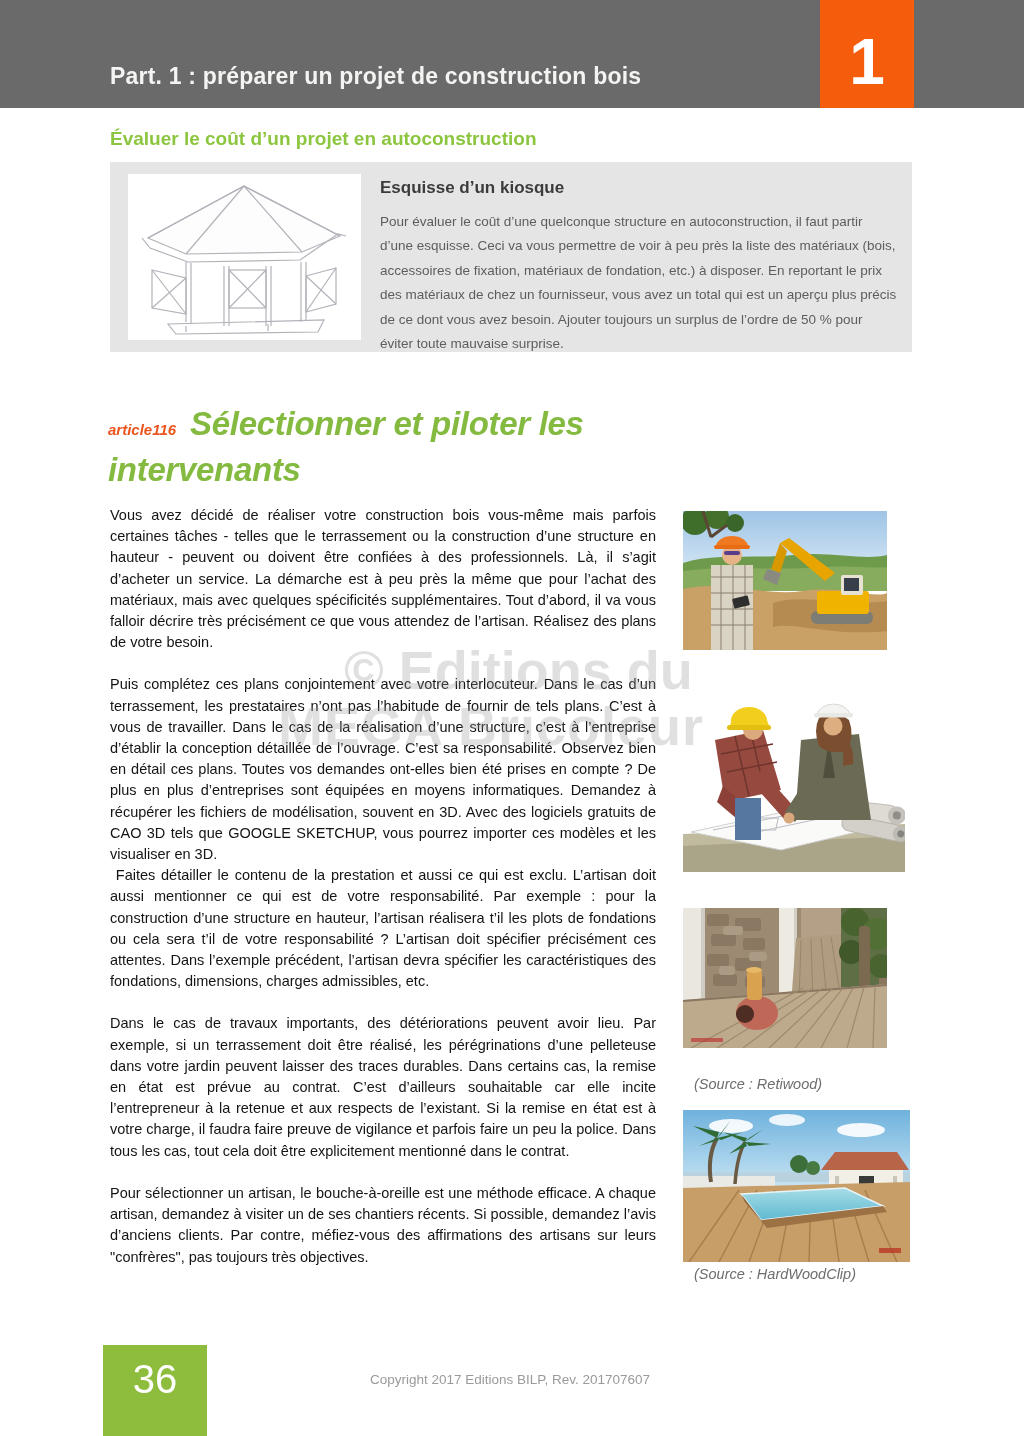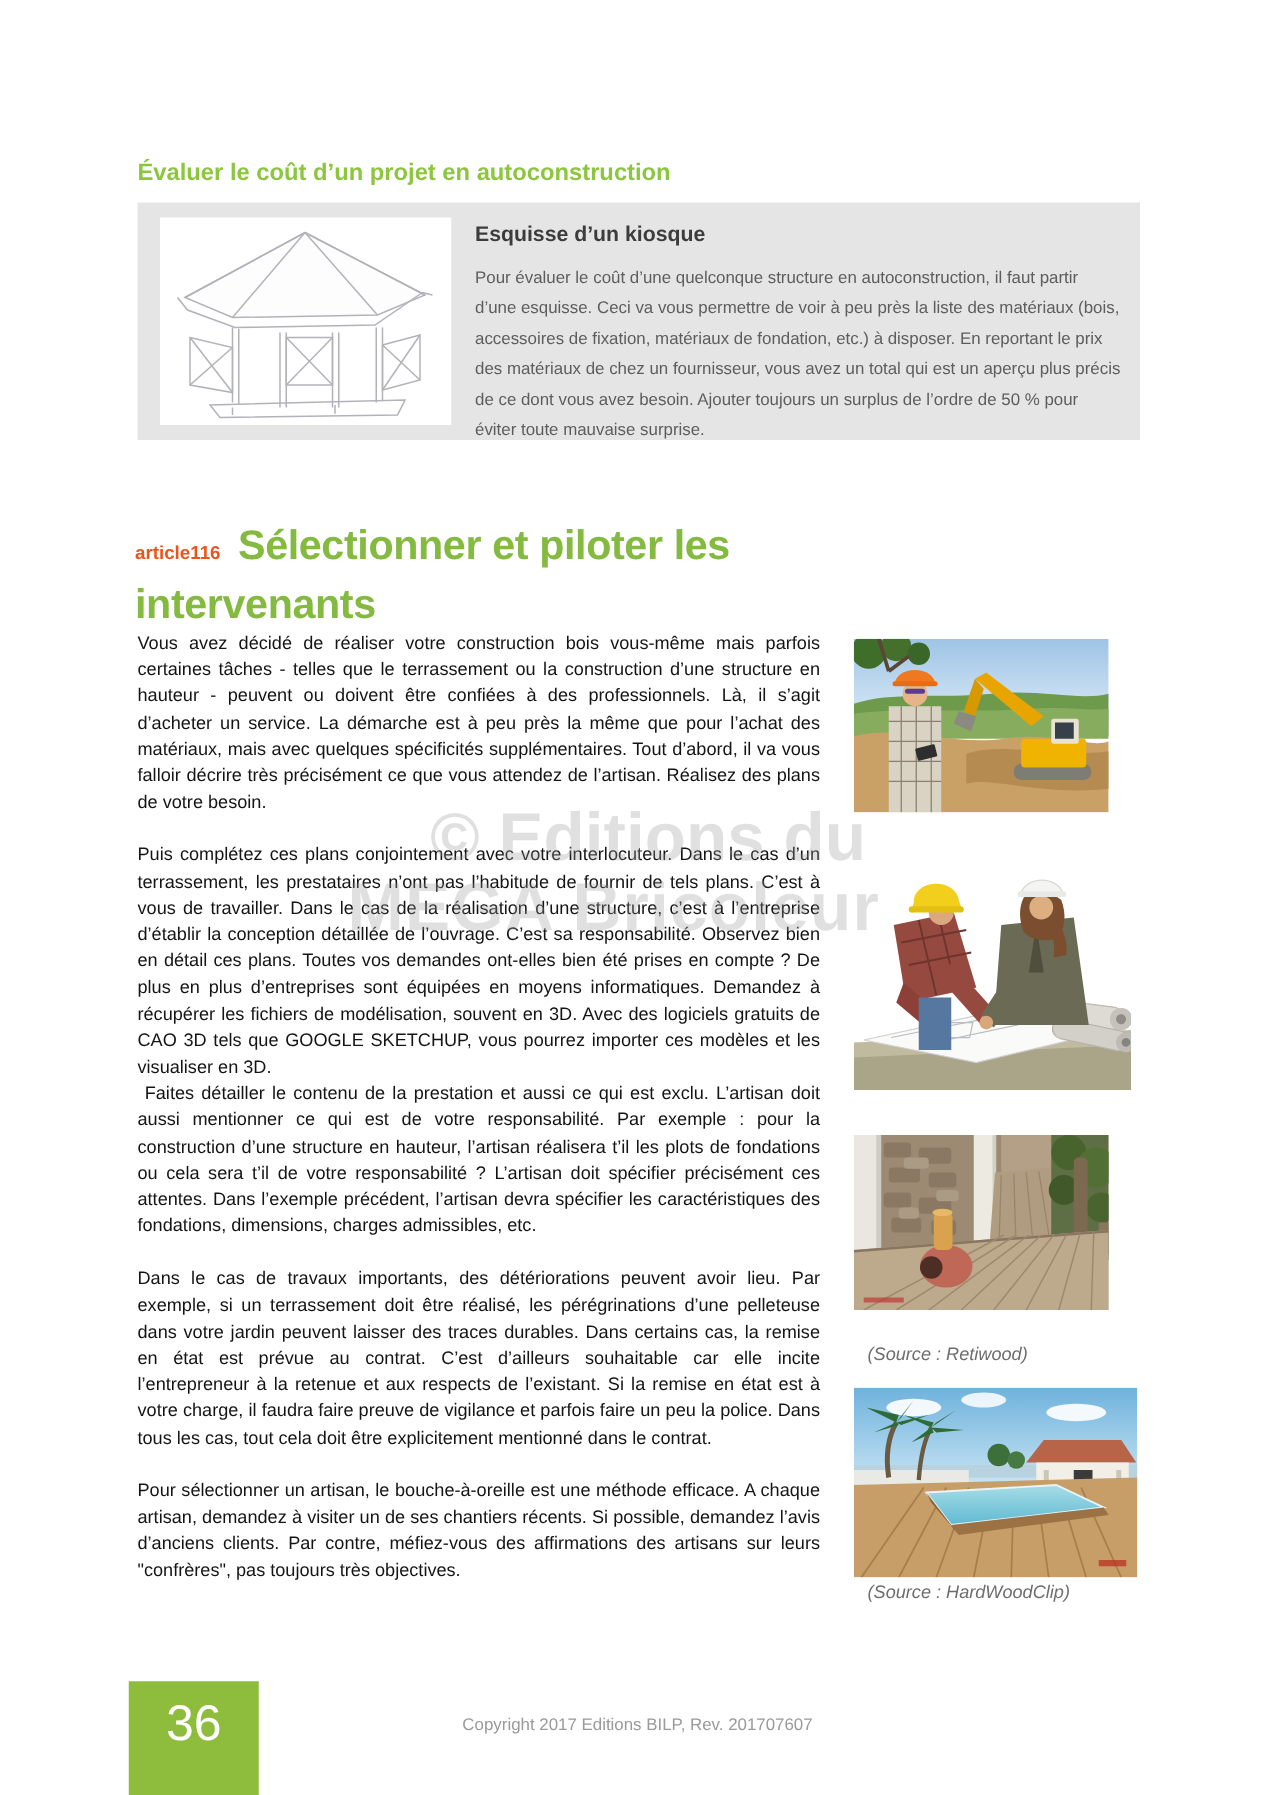--- a/index.html
+++ b/index.html
@@ -41,22 +41,23 @@
   .kiosk-frame {
     position:absolute; left:18px; top:12px; width:233px; height:166px;
     background:#ffffff;
   }
   .info-text { position:absolute; left:270px; top:16px; width:518px; }
   .info-title { font-size:17px; font-weight:bold; color:#3c3c3c; margin-bottom:12px; }
   .info-body  { font-size:13.5px; color:#5d5d5d; line-height:24.4px; }
 
   
   .article-head {
-    position:absolute; left:108px; top:416px; width:640px;
+    position:absolute; left:108px; top:404px; width:640px;
     line-height:40px;
+    font-style:italic;
   }
   .article-label {
     font-size:15px; font-weight:bold; color:#e9551c; margin-right:14px;
   }
   .article-title {
     font-size:33px; font-weight:bold; color:#84ba40; letter-spacing:-0.3px;
   }
 
   
   .body-col {
@@ -97,20 +98,26 @@
   .copyright {
     position:absolute; left:110px; top:1372px; width:800px; text-align:center;
     font-size:13.5px; color:#9a9a9a;
   }
 </style>
 </head>
 <body>
 
 <div class="page">
 
+  <div class="header-bar">
+    <div class="header-title">Part. 1 : préparer un projet de construction bois</div>
+    <div class="chapter-box">
+      <span class="chapter-number">1</span>
+    </div>
+  </div>
 
   <div class="section-heading">Évaluer le coût d’un projet en autoconstruction</div>
 
   <div class="info-box">
     <div class="kiosk-frame">
       <svg viewBox="0 0 233 166">
         <g stroke="#b2b2ba" stroke-width="1.2" fill="none">
 
           <polygon points="116,12 212,62 174,78 58,80 20,64" fill="#fdfdfd"></polygon>
           <line x1="116" y1="12" x2="58" y2="80"></line>

